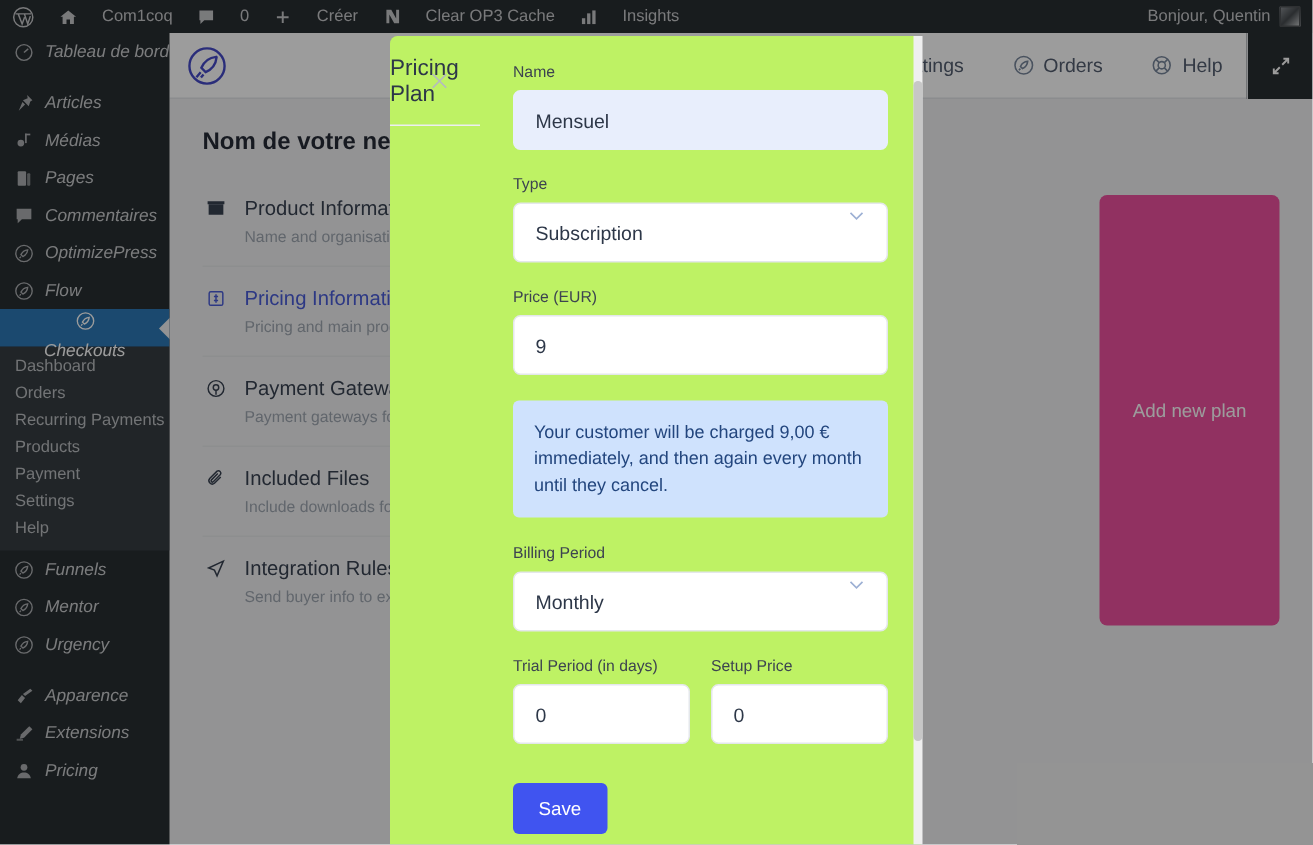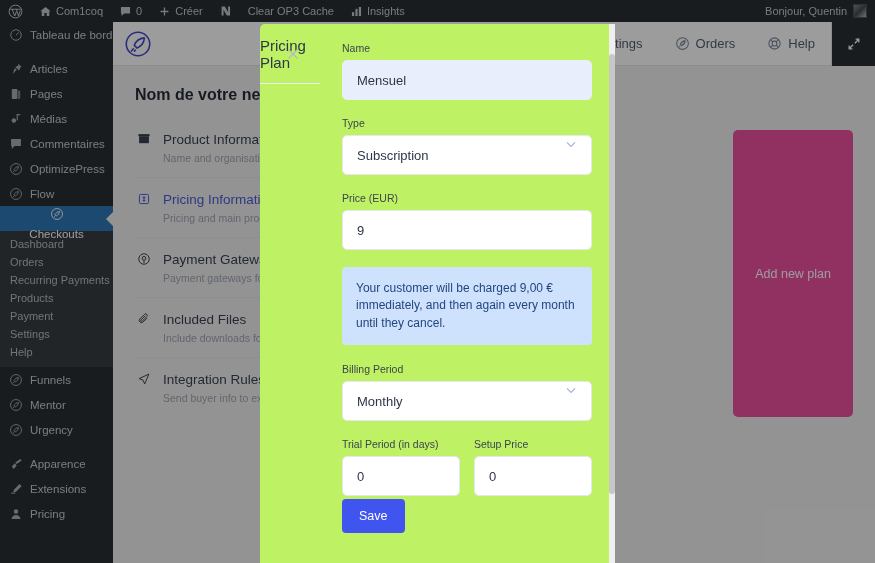--- a/index.html
+++ b/index.html
@@ -11,41 +11,41 @@
   }
   #root { position: relative; width: 875px; height: 563px; overflow: hidden; }
 
   
   .adminbar {
     position: absolute; top: 0; left: 0; width: 875px; height: 22px;
     background: #1d2327; color: #c3c4c7;
     display: flex; align-items: center; font-size: 11px; z-index: 60;
   }
   .ab-item {
-    display: flex; align-items: center; gap: 4px;
+    display: flex; align-items: center; gap: 16px;
     height: 22px; padding: 0 8px; color: #c3c4c7; white-space: nowrap;
   }
   .ab-item svg { display: block; }
   .ab-spacer { flex: 1; }
   .ab-right { display: flex; align-items: center; gap: 6px; padding-right: 8px; }
   .ab-avatar {
     width: 14px; height: 14px; border-radius: 1px;
     background: linear-gradient(135deg,#8a8f94 0%,#3c4145 50%,#c9ccce 100%);
     box-shadow: inset 0 0 0 1px #44484b;
   }
 
   
   .wpsidebar {
     position: absolute; top: 22px; left: 0; width: 113px; height: 541px;
     background: #1d2327; color: #f0f0f1; z-index: 55;
     font-size: 11.5px; overflow: hidden;
   }
   .menu-item {
     position: relative; display: flex; align-items: center; gap: 7px;
-    height: 25px; padding: 0 8px; color: #c6c8ca; white-space: nowrap;
+    height: 25px; padding: 0 8px; color: #c6c8ca; white-space: nowrap; font-style: italic;
   }
   .menu-item .mi-icon {
     width: 15px; height: 15px; display: flex; align-items: center;
     justify-content: center; color: #a7aaad; flex: 0 0 15px;
   }
   .menu-item.current { background: #2271b1; color: #fff; flex-direction: column; }
   .menu-item.current .mi-icon { color: #fff; }
   .menu-item.current::after {
     content: ""; position: absolute; right: -1px; top: 50%;
     transform: translateY(-50%);
@@ -133,21 +133,21 @@
   .fselect .chev {
     position: absolute; right: 13px; top: 50%; transform: translateY(-50%);
     color: #9db0d4; pointer-events: none;
   }
   .fselect .finput { font-weight: normal; }
   .notice {
     background: #cfe2fd; color: #23467e; border-radius: 4px;
     padding: 13px 14px; font-size: 12px; line-height: 1.45; margin-bottom: 18px;
   }
   .two-col { display: flex; gap: 14px; }
-  .two-col .field { flex: 1; margin-bottom: 1px; }
+  .two-col .field { flex: 1; margin-bottom: 24px; }
   .savebtn {
     background: #4054f0; color: #fff; border: none; border-radius: 4px;
     font-size: 12.5px; padding: 10px 17px; margin-top: 2px;
   }
 
   
   .modal-scroll {
     position: absolute; left: 609px; top: 24px; width: 6px; height: 539px;
     background: #efefef; z-index: 85;
   }
@@ -228,36 +228,36 @@
         <svg width="14" height="14" viewBox="0 0 20 20" fill="currentColor">
           <path d="M13 2l5 5-2 1-1.5 4.5L9 7 13.5 5zM8.5 8.5L11 11l-6 6z"></path>
         </svg>
       </span>
       <span>Articles</span>
     </div>
 
     <div class="menu-item">
       <span class="mi-icon">
         <svg width="14" height="14" viewBox="0 0 20 20" fill="currentColor">
-          <rect x="4" y="3" width="8" height="14" rx="1"></rect>
-            <rect x="13" y="5" width="3" height="12" rx="1" opacity="0.7"></rect>
-        </svg>
-      </span>
-      <span>Pages</span>
-    </div>
-
-    <div class="menu-item">
-      <span class="mi-icon">
-        <svg width="14" height="14" viewBox="0 0 20 20" fill="currentColor">
           <circle cx="7" cy="12" r="3.2"></circle>
             <rect x="11" y="3" width="1.6" height="9"></rect>
             <rect x="11" y="3" width="5" height="1.6"></rect>
         </svg>
       </span>
       <span>Médias</span>
+    </div>
+
+    <div class="menu-item">
+      <span class="mi-icon">
+        <svg width="14" height="14" viewBox="0 0 20 20" fill="currentColor">
+          <rect x="4" y="3" width="8" height="14" rx="1"></rect>
+            <rect x="13" y="5" width="3" height="12" rx="1" opacity="0.7"></rect>
+        </svg>
+      </span>
+      <span>Pages</span>
     </div>
 
     <div class="menu-item">
       <span class="mi-icon">
         <svg width="14" height="14" viewBox="0 0 20 20" fill="currentColor">
           <path d="M3 3h14v10H8l-4 4v-4H3z"></path>
         </svg>
       </span>
       <span>Commentaires</span>
     </div>

